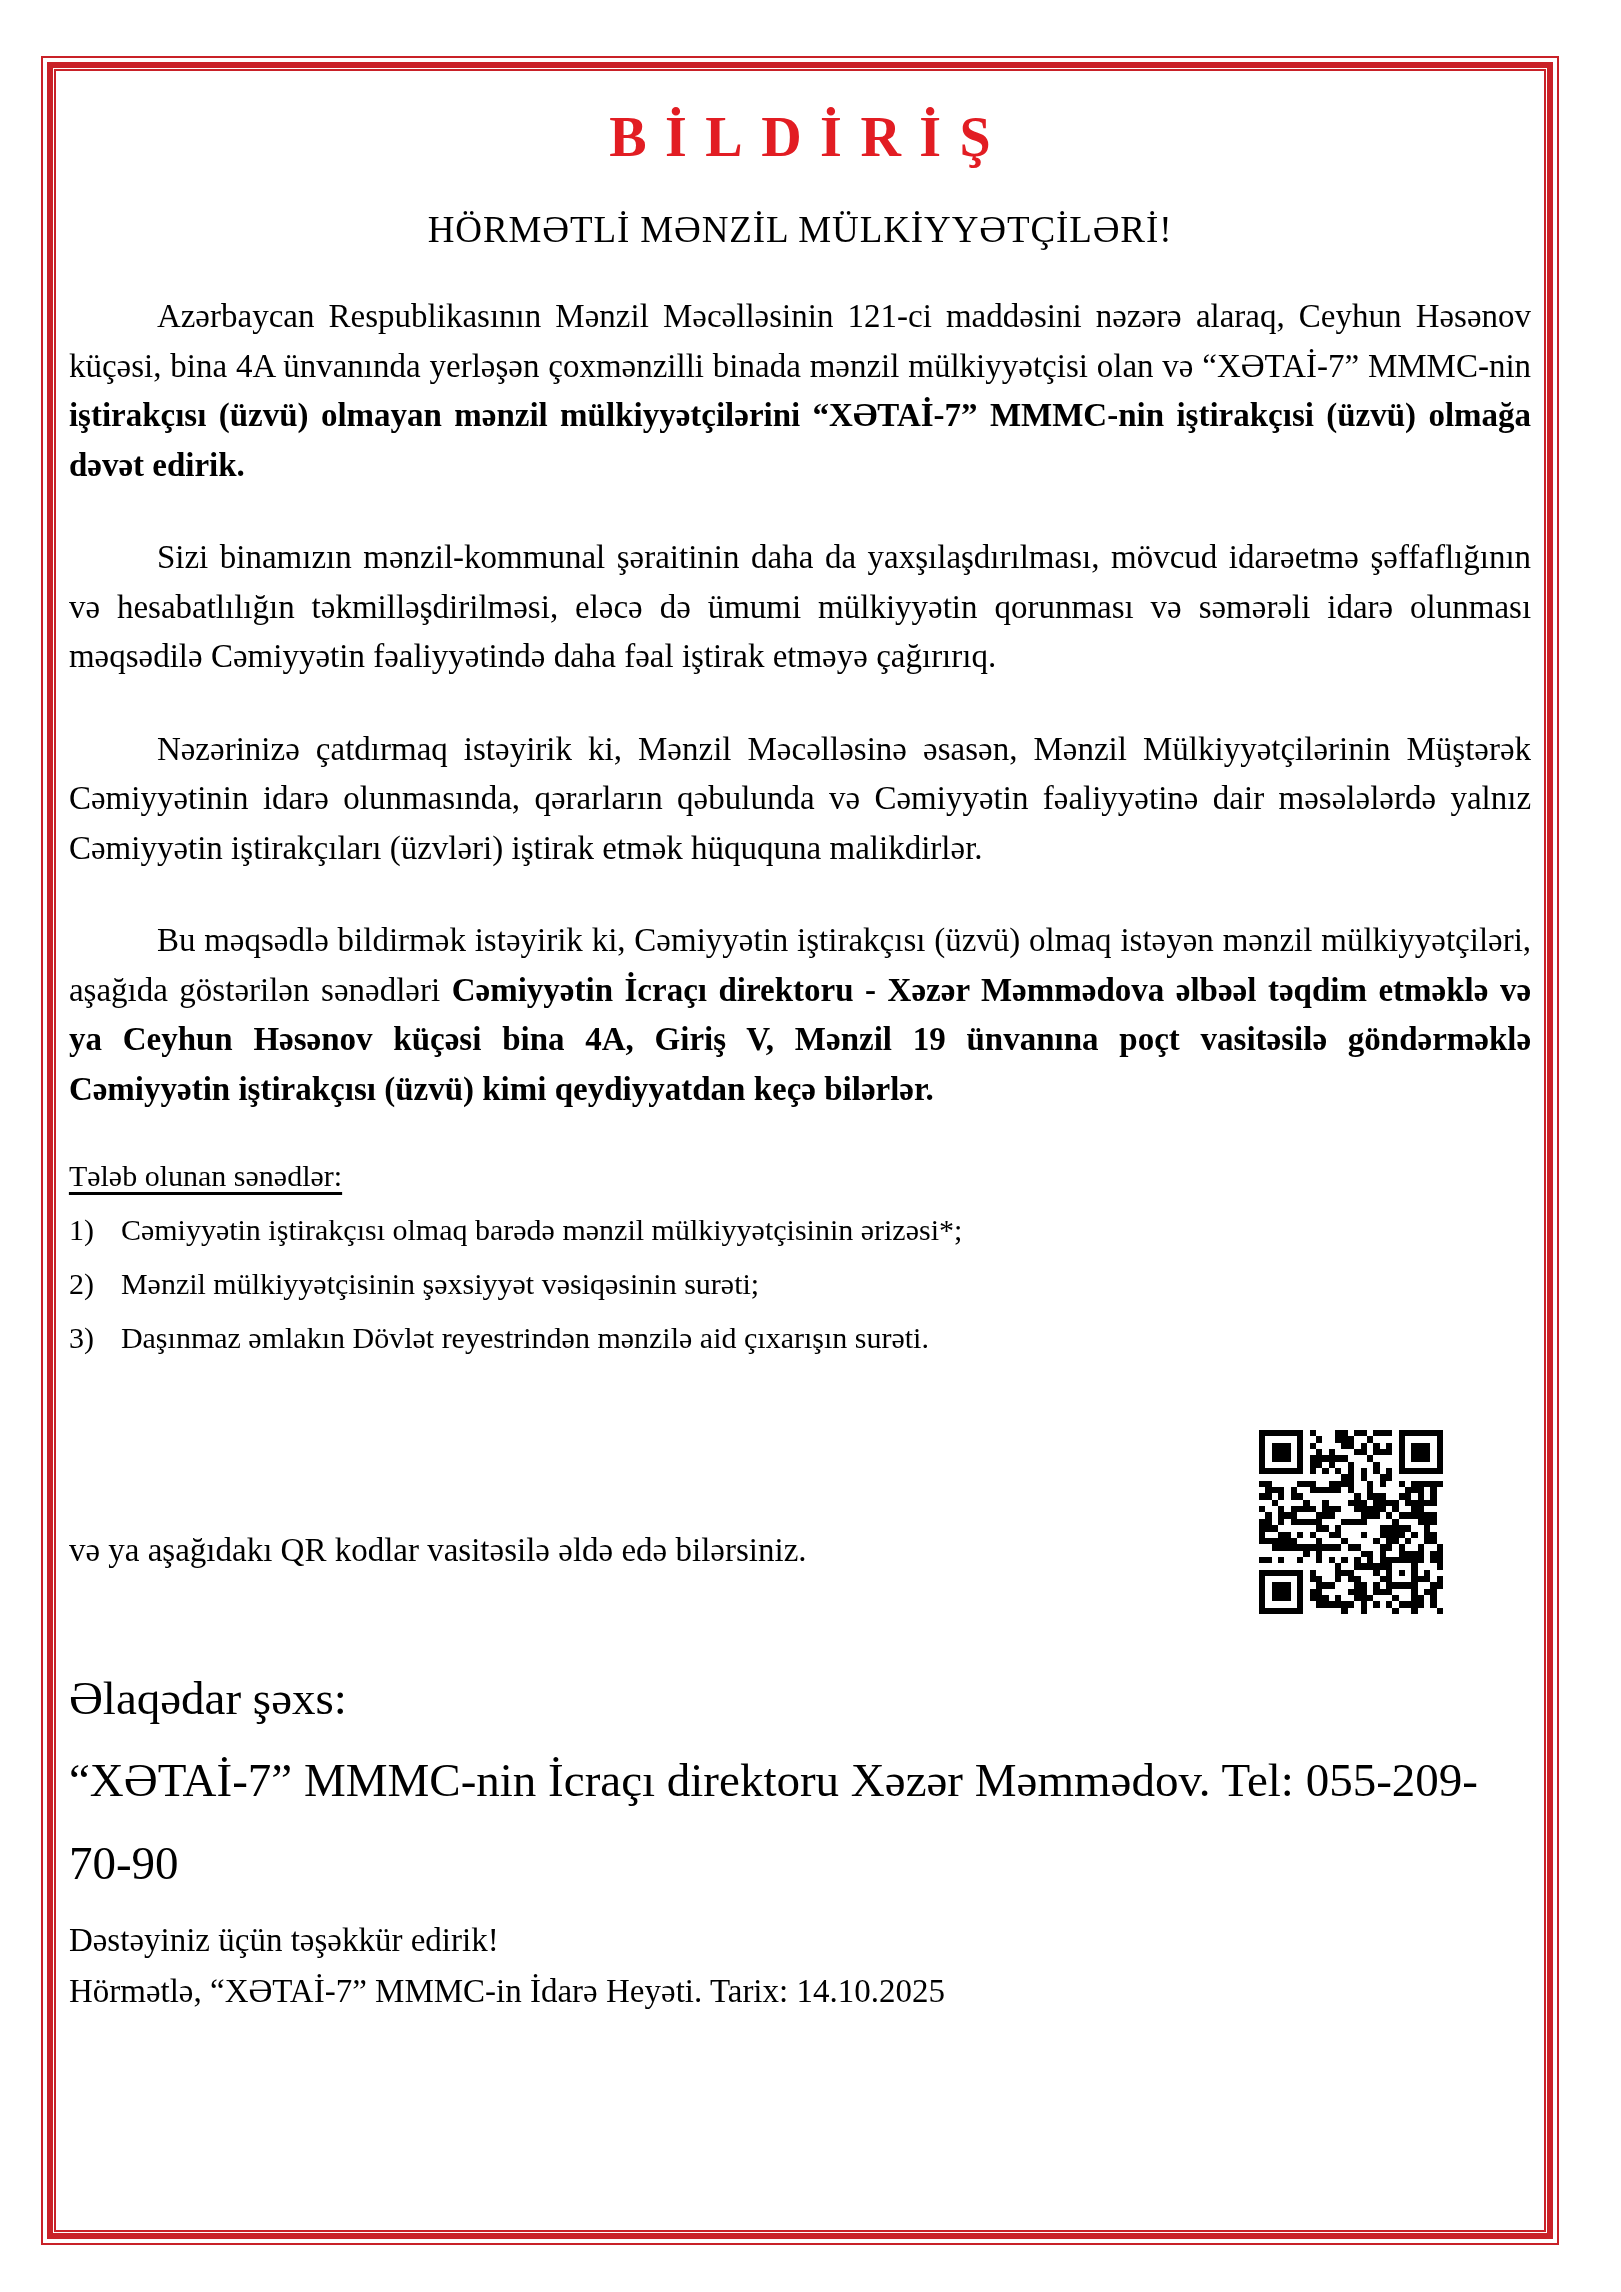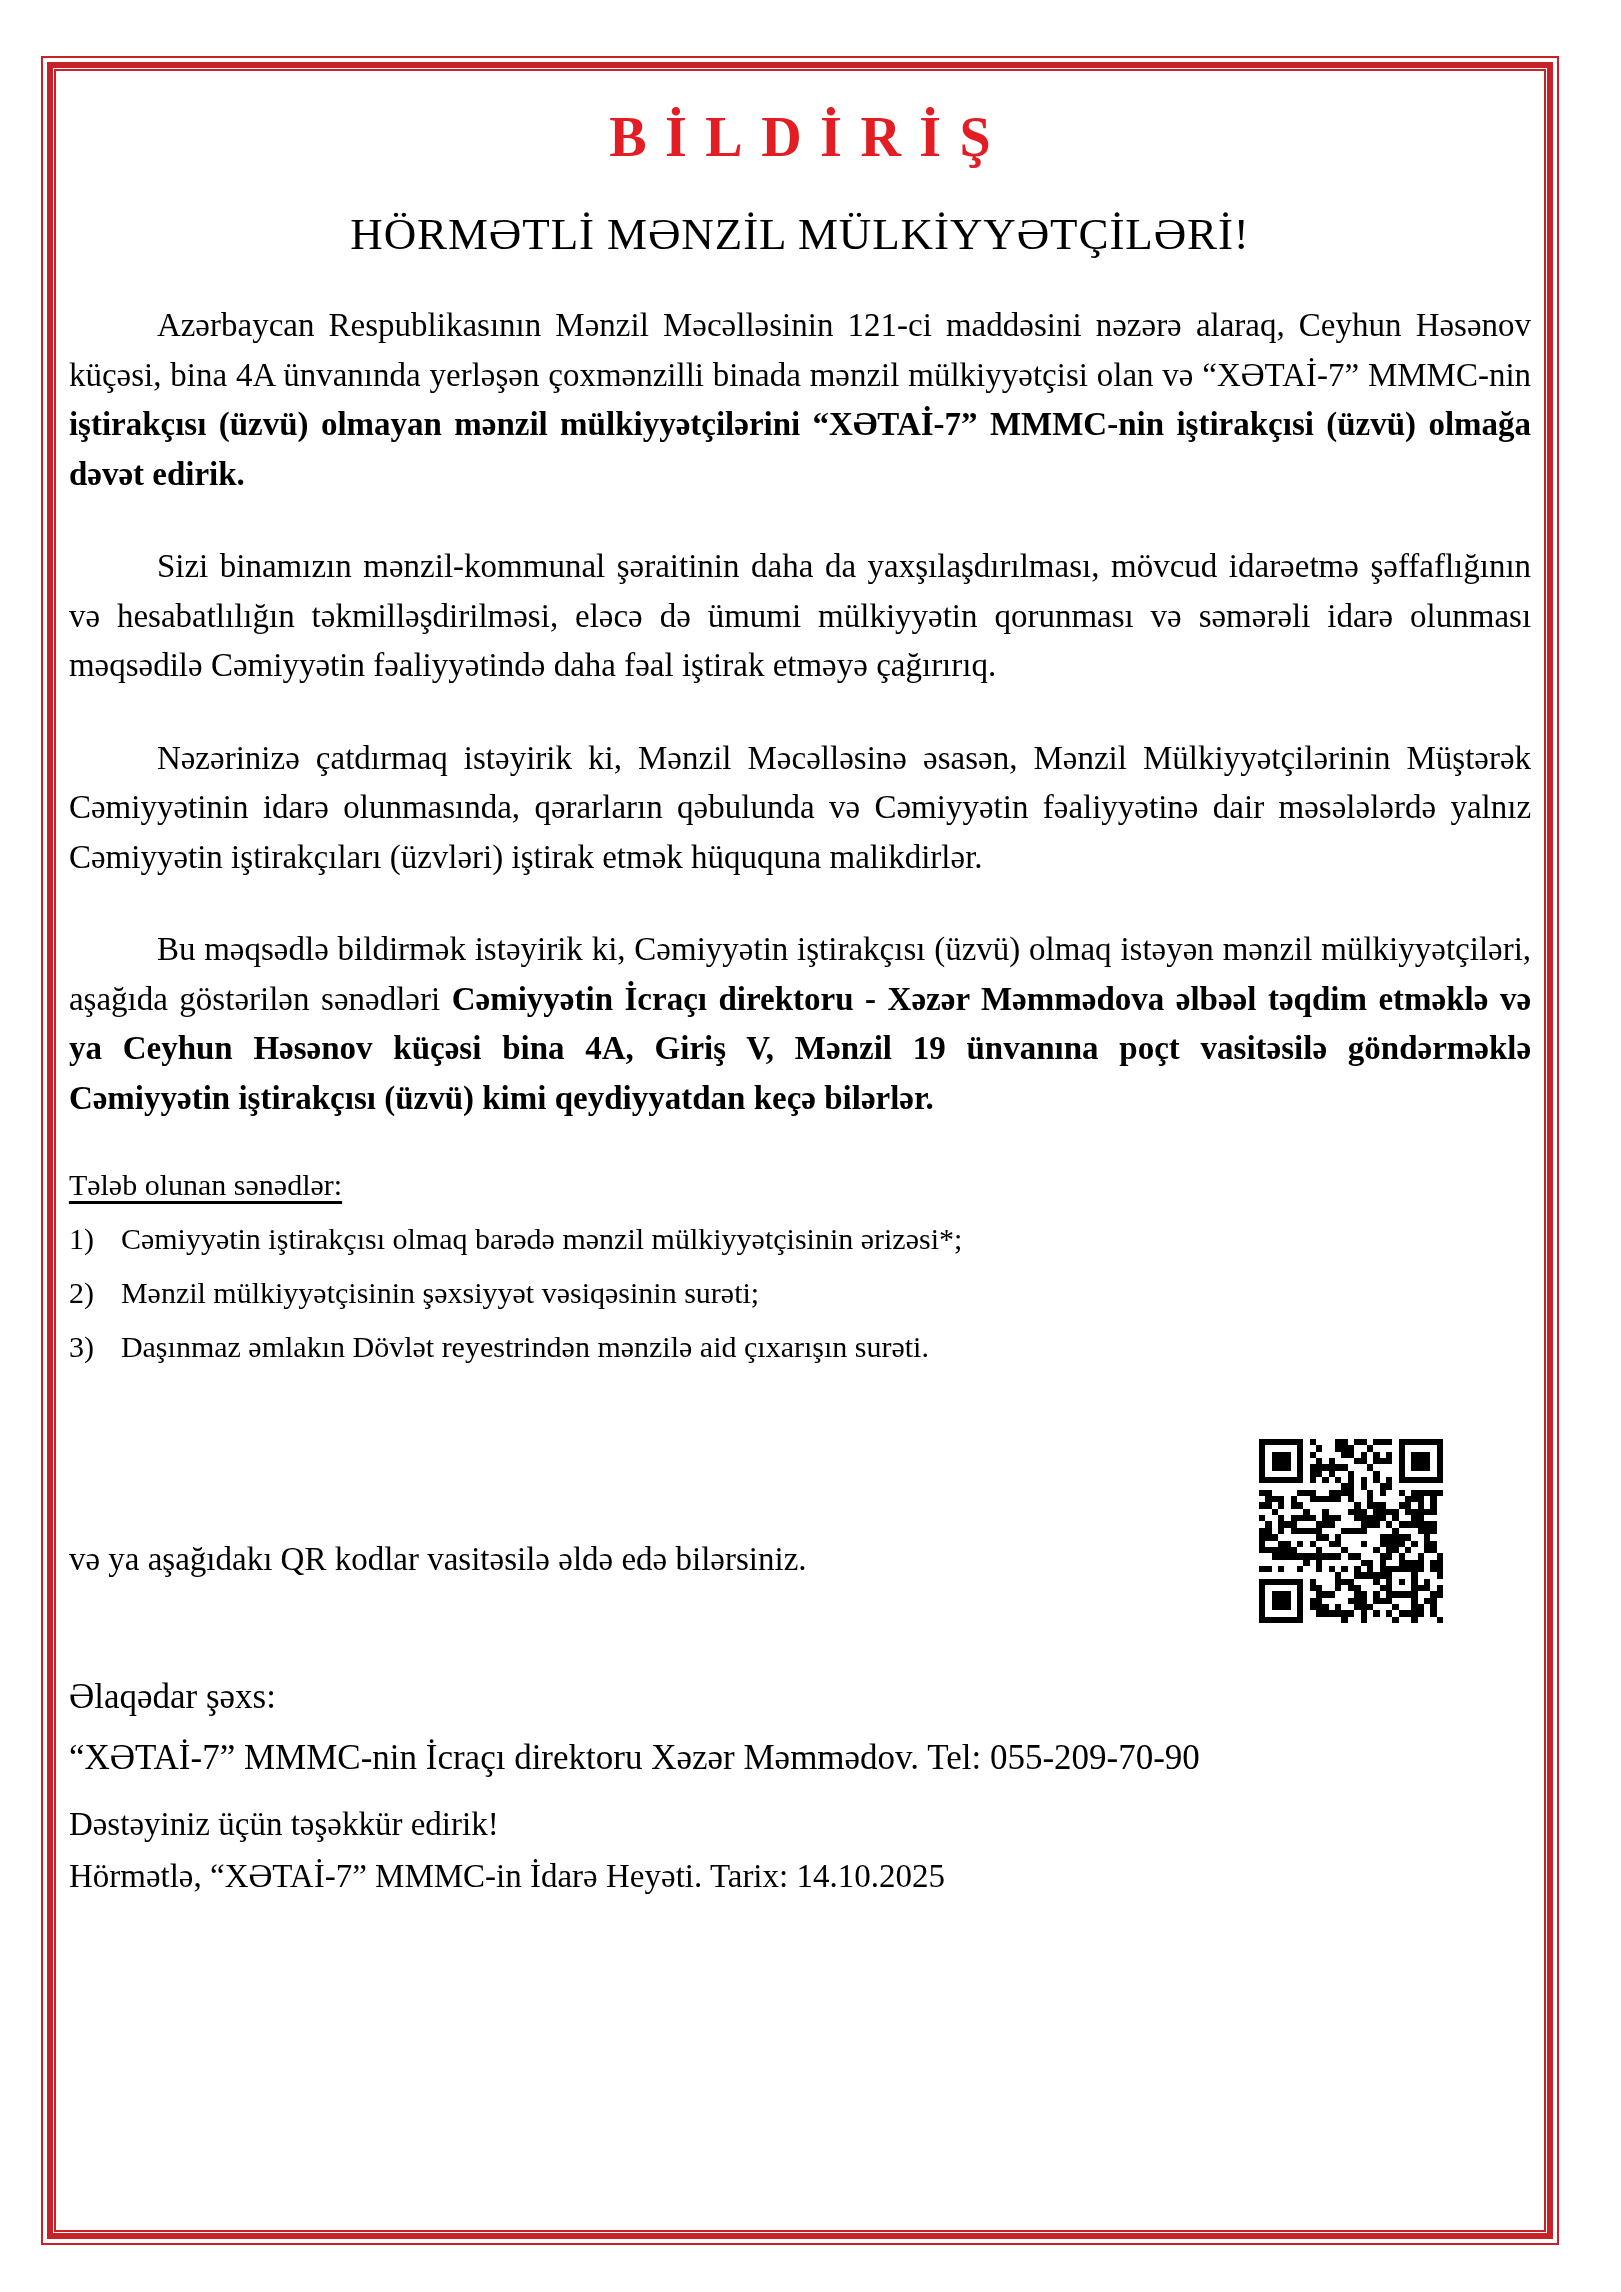--- a/index.html
+++ b/index.html
@@ -18,21 +18,21 @@
   .title {
     margin-top: 32px;
     text-align: center;
     font-size: 56px; font-weight: bold;
     letter-spacing: 0.33em; text-indent: 0.33em;
     color: #e21d23;
   }
   .heading {
     margin-top: 39px;
     text-align: center;
-    font-size: 45px; font-weight: 400;
+    font-size: 37px; font-weight: 400;
     letter-spacing: 0.9px;
   }
   .body-p {
     font-size: 33px; line-height: 1.5;
     text-align: justify;
     text-indent: 88px;
     margin-top: 43px;
   }
   .body-p.first { margin-top: 41px; }
   .body-p b { font-weight: bold; }
@@ -44,21 +44,21 @@
   }
   .doc-item { display: flex; margin-top: 9px; }
   .doc-num { flex: none; width: 52px; }
   .doc-text { flex: 1; }
 
   .footnote-row { display: flex; align-items: center; margin-top: 70px; }
   .footnote-text { font-size: 33px; line-height: 1.75; }
   .qr { margin-left: auto; margin-right: 88px; flex: none; width: 184px; height: 184px; }
   .qr svg { display: block; }
 
-  .contact { margin-top: 43px; font-size: 35px; line-height: 1.75; }
+  .contact { margin-top: 43px; font-size: 47px; line-height: 1.75; }
   .closing { margin-top: 10.7px; font-size: 33px; line-height: 1.55; }
 </style>
 </head>
 <body>
 
 <div class="page">
   <div class="frame-outer">
     <div class="frame-mid">
       <div class="frame-inner">
 

